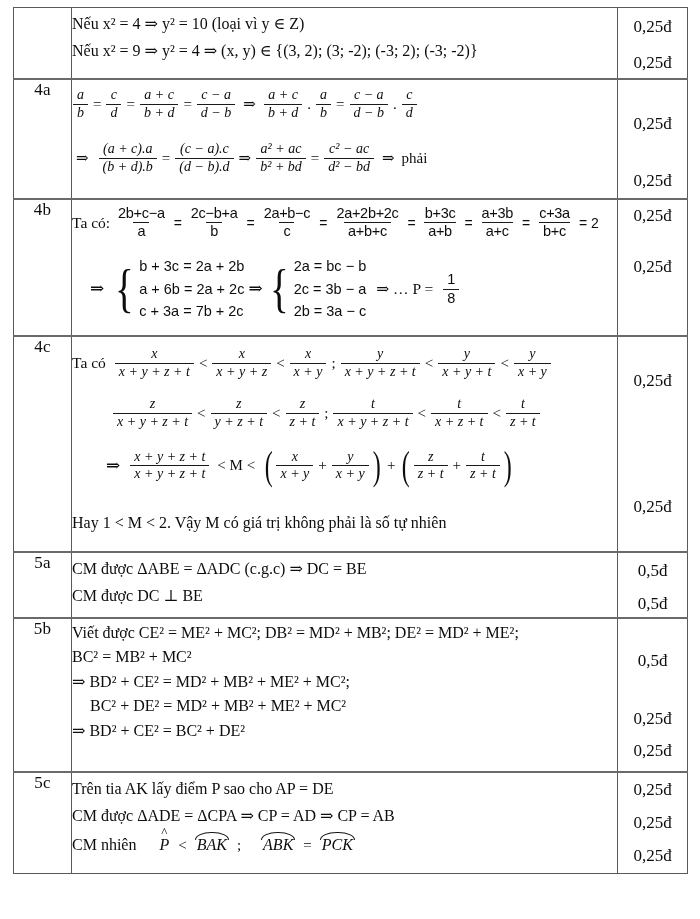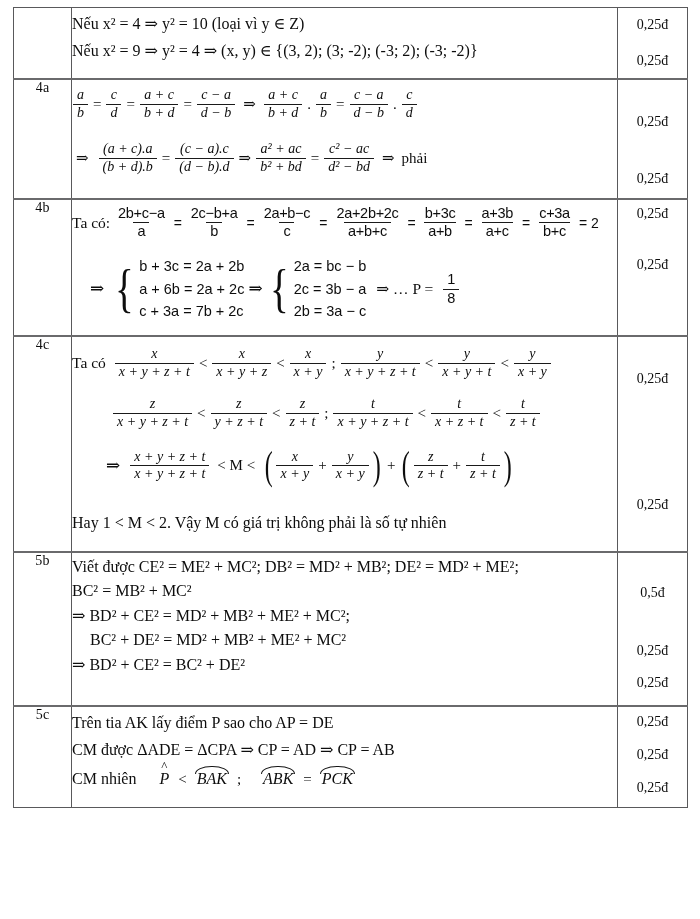--- a/index.html
+++ b/index.html
@@ -38,34 +38,34 @@
   }
   col.c-label { width: 58px; }
   col.c-body  { width: 546px; }
   col.c-score { width: 70px; }
 
   
   tr.block-top > td { border-top: 2px solid #6a6a6c; }
 
   .label-cell {
     text-align: center;
-    font-size: 14px;
+    font-size: 17px;
     padding-top: 6px;
     letter-spacing: .2px;
     margin-top: 44px;
   }
   .body-cell {
     padding: 4px 6px 4px 10px;
     font-size: 15.5px;
     line-height: 1.15;
   }
   .score-cell {
     position: relative;
     text-align: center;
-    font-size: 14px;
+    font-size: 17px;
     padding: 0;
   }
   .score-stack {
     position: relative;
     height: 100%;
     width: 100%;
   }
   .score-item {
     position: absolute;
     left: 0;
@@ -492,20 +492,33 @@
         <div class="tline" style="margin-top:32px;">Hay 1 &lt; M &lt; 2. Vậy M có giá trị không phải là số tự nhiên</div>
       </td>
       <td class="score-cell">
         <div class="score-stack">
           <div class="score-item" style="top:34px;">0,25đ</div>
           <div class="score-item" style="top:160px;">0,25đ</div>
         </div>
       </td>
     </tr>
 
+    <tr class="block-top">
+      <td class="label-cell">5a</td>
+      <td class="body-cell" style="height:64px;">
+        <div class="tline">CM được ΔABE = ΔADC (c.g.c) ⇒ DC = BE</div>
+        <div class="tline">CM được DC ⊥ BE</div>
+      </td>
+      <td class="score-cell">
+        <div class="score-stack">
+          <div class="score-item" style="top:8px;">0,5đ</div>
+          <div class="score-item" style="top:41px;">0,5đ</div>
+        </div>
+      </td>
+    </tr>
 
     <tr class="block-top">
       <td class="label-cell">5b</td>
       <td class="body-cell" style="height:152px;">
         <div class="tline tight">Viết được CE² = ME² + MC²; DB² = MD² + MB²; DE² = MD² + ME²;</div>
         <div class="tline tight">BC² = MB² + MC²</div>
         <div class="tline tight">⇒ BD² + CE² = MD² + MB² + ME² + MC²;</div>
         <div class="tline tight indent">BC² + DE² = MD² + MB² + ME² + MC²</div>
         <div class="tline tight">⇒ BD² + CE² = BC² + DE²</div>
       </td>

